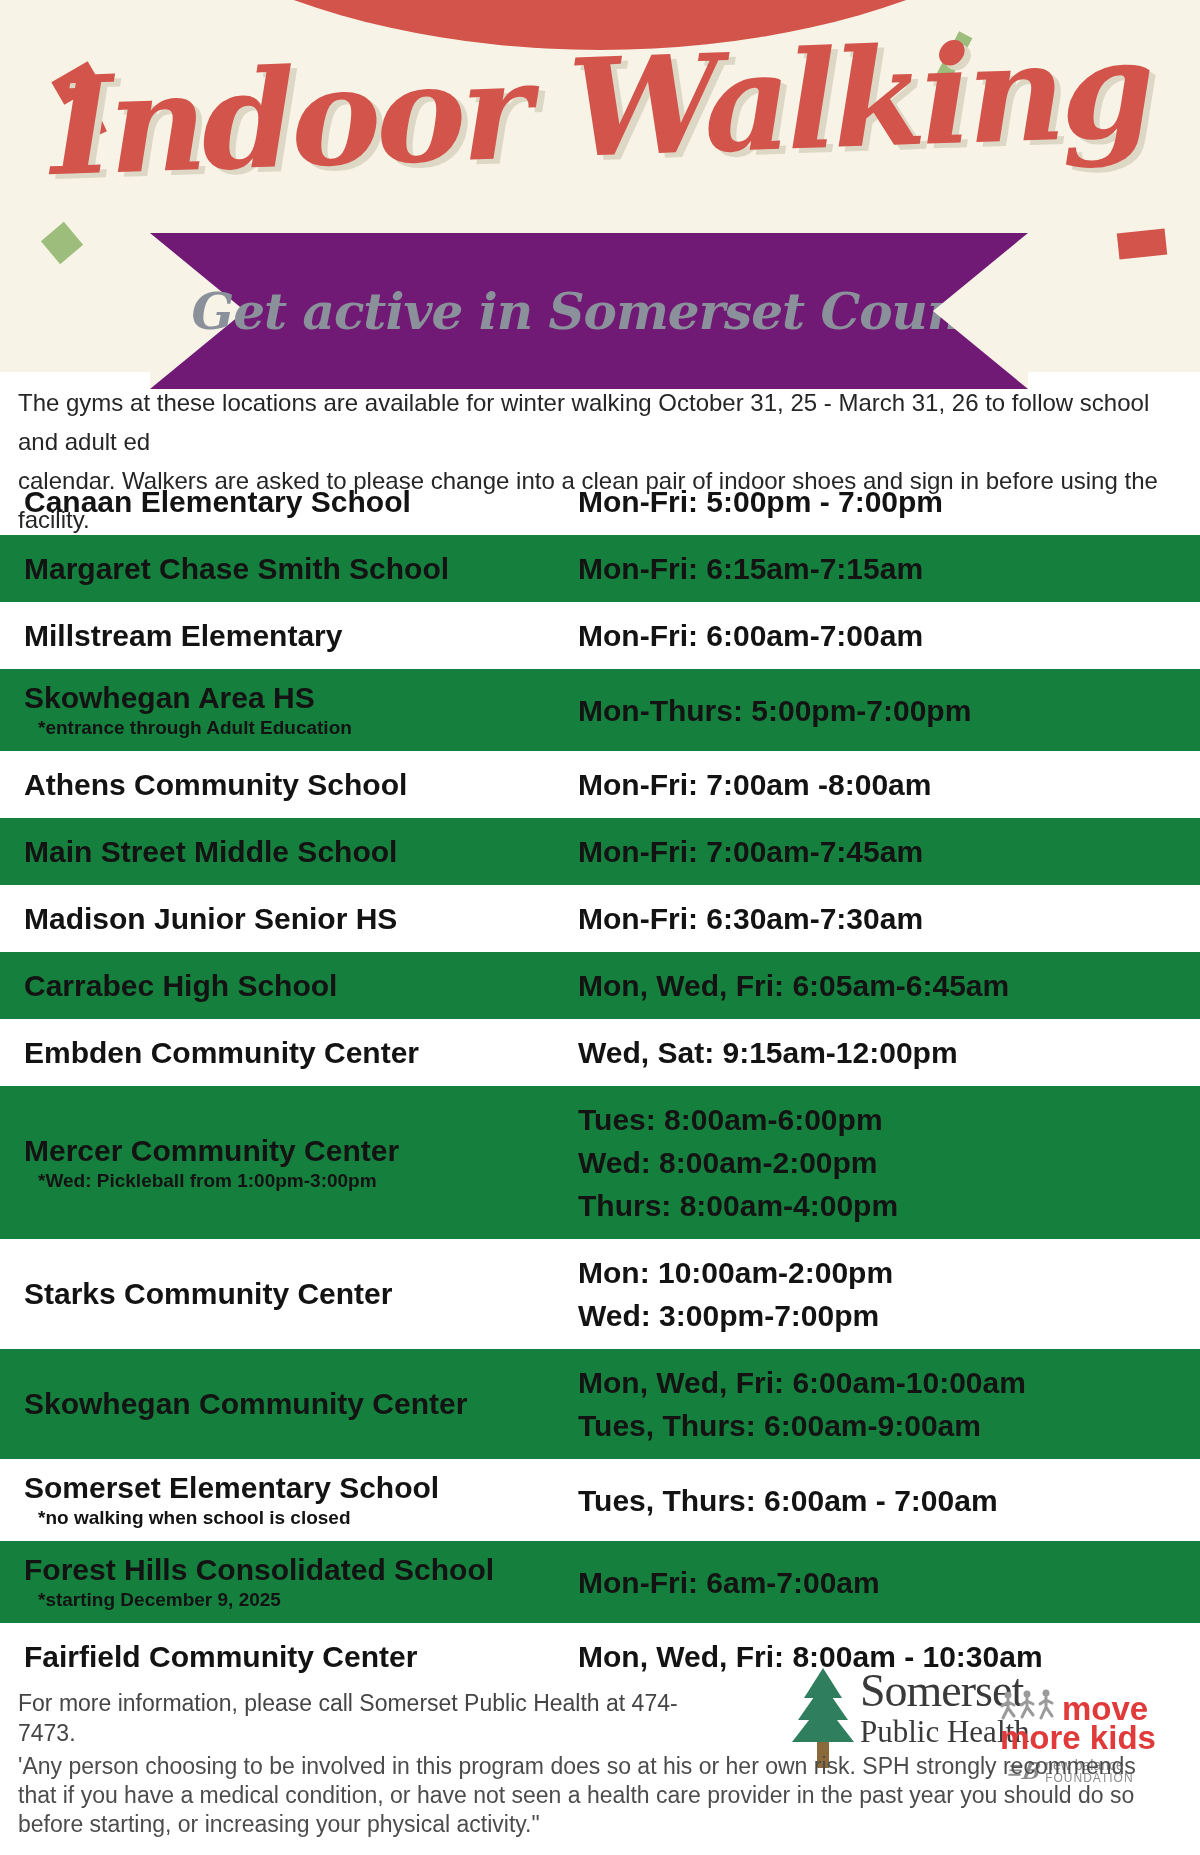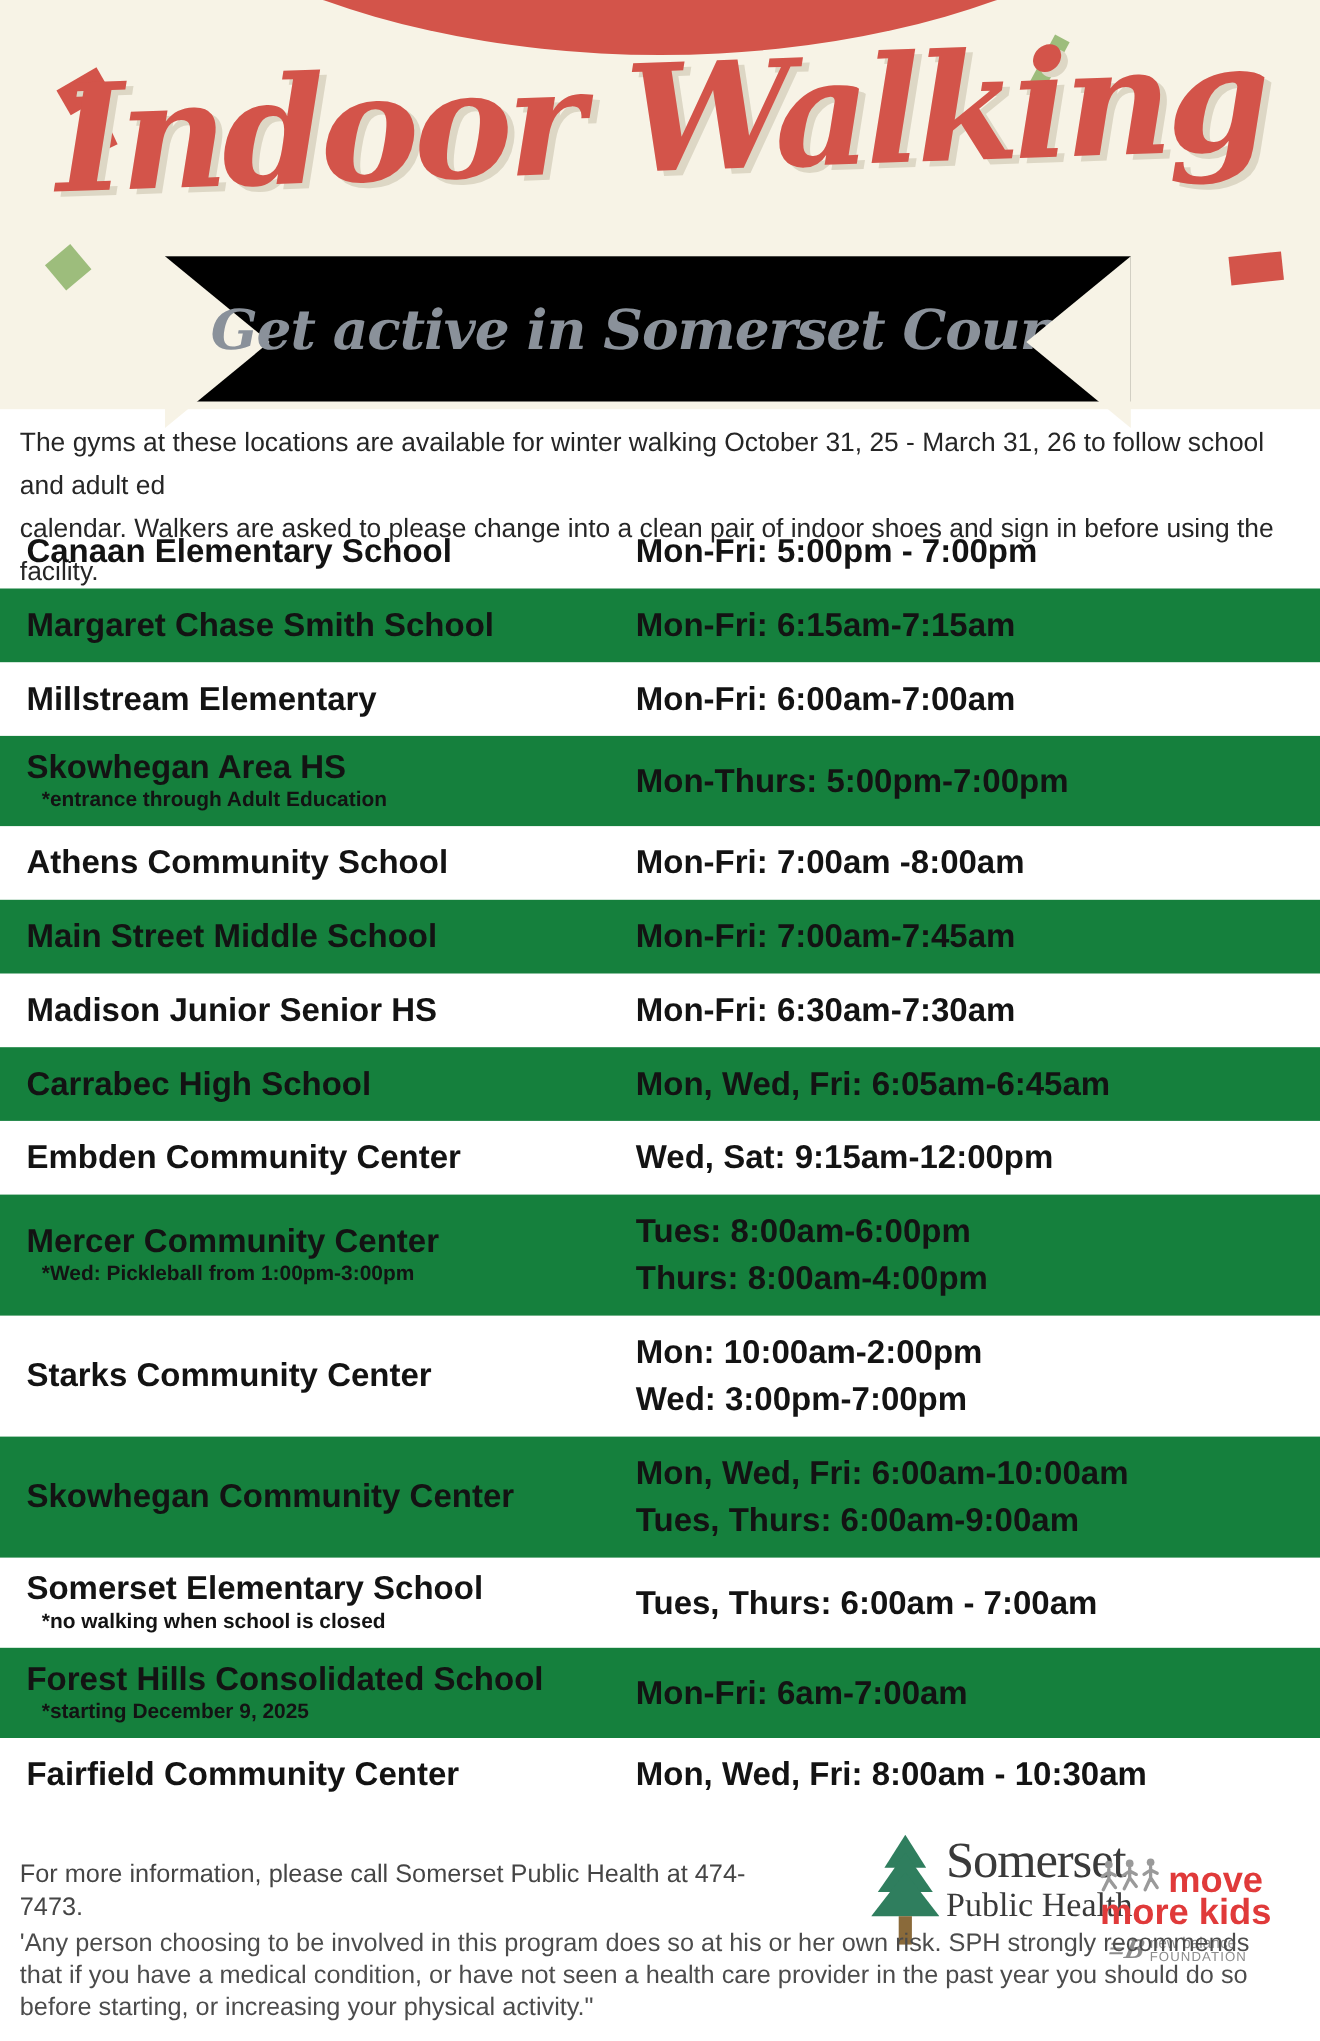--- a/index.html
+++ b/index.html
@@ -22,22 +22,22 @@
   .c-red-dash{left:1118px;top:231px;width:48px;height:26px;background:#d3544a;transform:rotate(-6deg);}
   .title{
     position:absolute;left:40px;top:28px;width:1120px;margin:0;text-align:center;
     font-family:"DejaVu Serif", serif;font-style:italic;font-weight:700;
     font-size:135px;letter-spacing:-5px;color:#d3544a;
     transform:rotate(-2deg);
     text-shadow:6px 5px 0 #ddd7c5;
     white-space:nowrap;
   }
   .ribbon{
-    position:absolute;left:150px;top:233px;width:878px;height:132px;
-    background:#000000;
+    position:absolute;left:150px;top:233px;width:878px;height:156px;
+    background:#701a75;
   }
   .ribbon:before{
     content:"";position:absolute;left:0;top:0;width:0;height:0;
     border-left:95px solid #f7f3e6;border-top:78px solid transparent;border-bottom:78px solid transparent;
   }
   .ribbon:after{
     content:"";position:absolute;right:0;top:0;width:0;height:0;
     border-right:95px solid #f7f3e6;border-top:78px solid transparent;border-bottom:78px solid transparent;
   }
   .ribbon .sub{
@@ -181,20 +181,21 @@
           <div class="tm">Wed, Sat: 9:15am-12:00pm</div>
         </div>
       </div>
       <div class="row hl">
         <div class="ncell">
           <div class="nm">Mercer Community Center</div>
           <div class="nt">*Wed: Pickleball from 1:00pm-3:00pm</div>
         </div>
         <div class="tcell">
           <div class="tm">Tues: 8:00am-6:00pm</div>
+          <div class="tm">Wed: 8:00am-2:00pm</div>
           <div class="tm">Thurs: 8:00am-4:00pm</div>
         </div>
       </div>
       <div class="row">
         <div class="ncell">
           <div class="nm">Starks Community Center</div>
         </div>
         <div class="tcell">
           <div class="tm">Mon: 10:00am-2:00pm</div>
           <div class="tm">Wed: 3:00pm-7:00pm</div>

